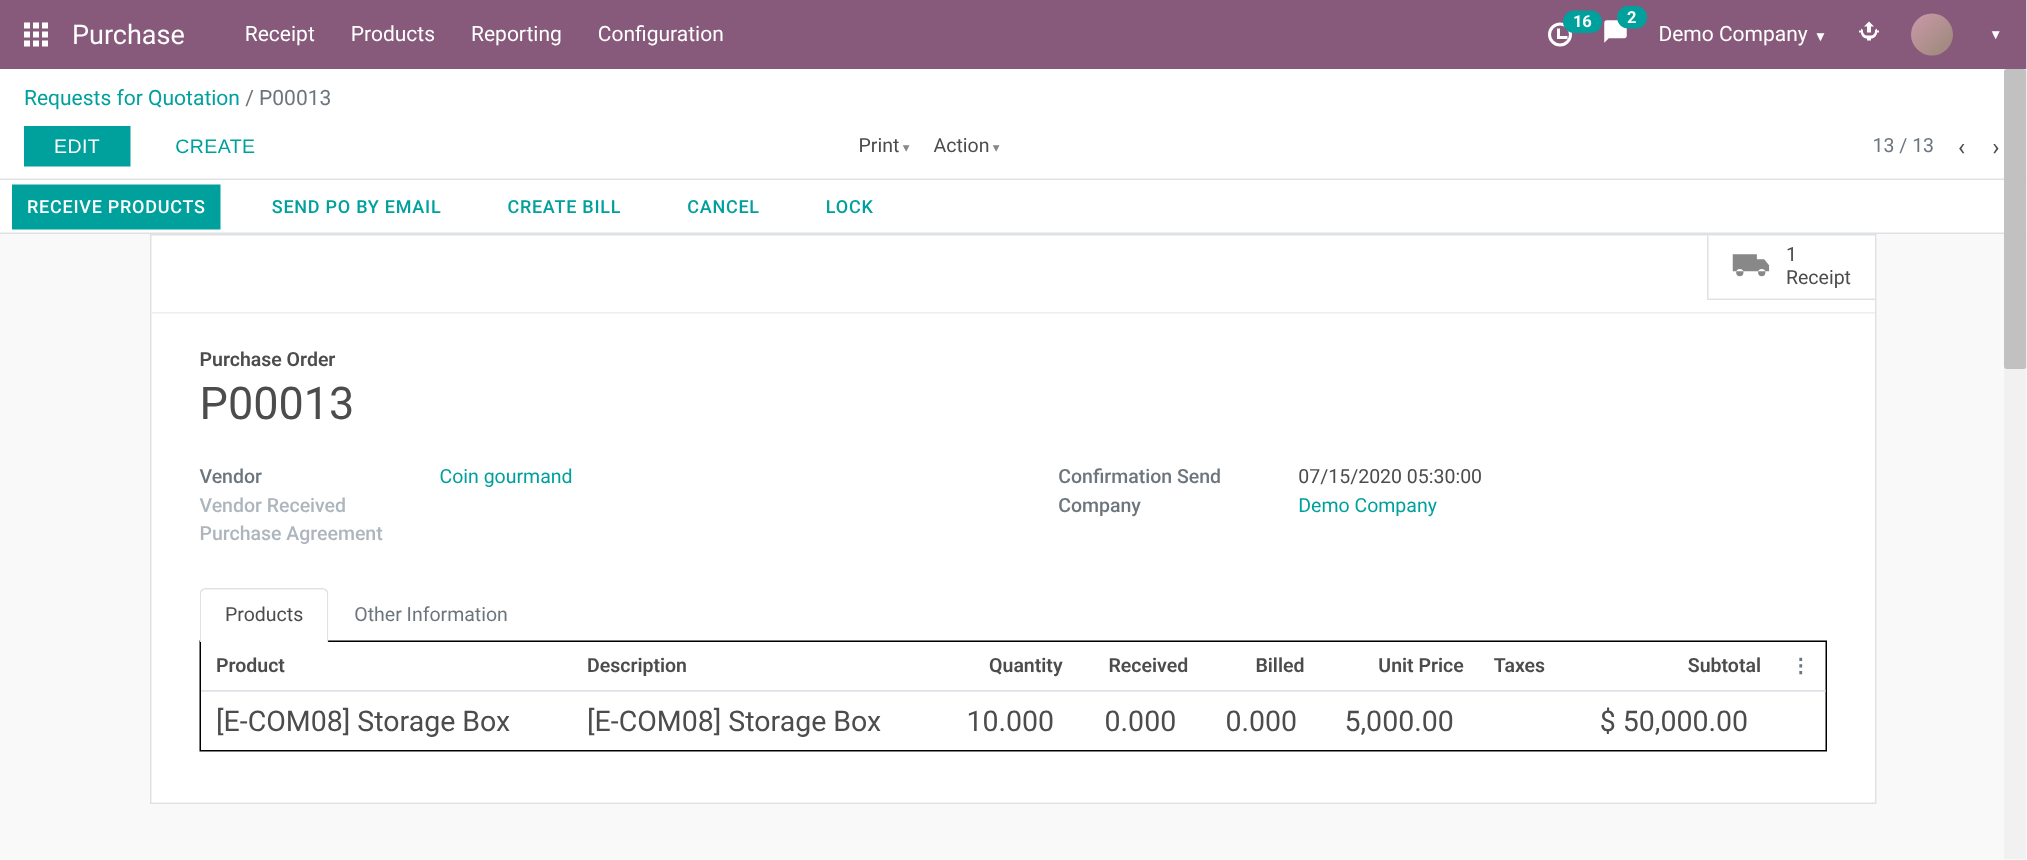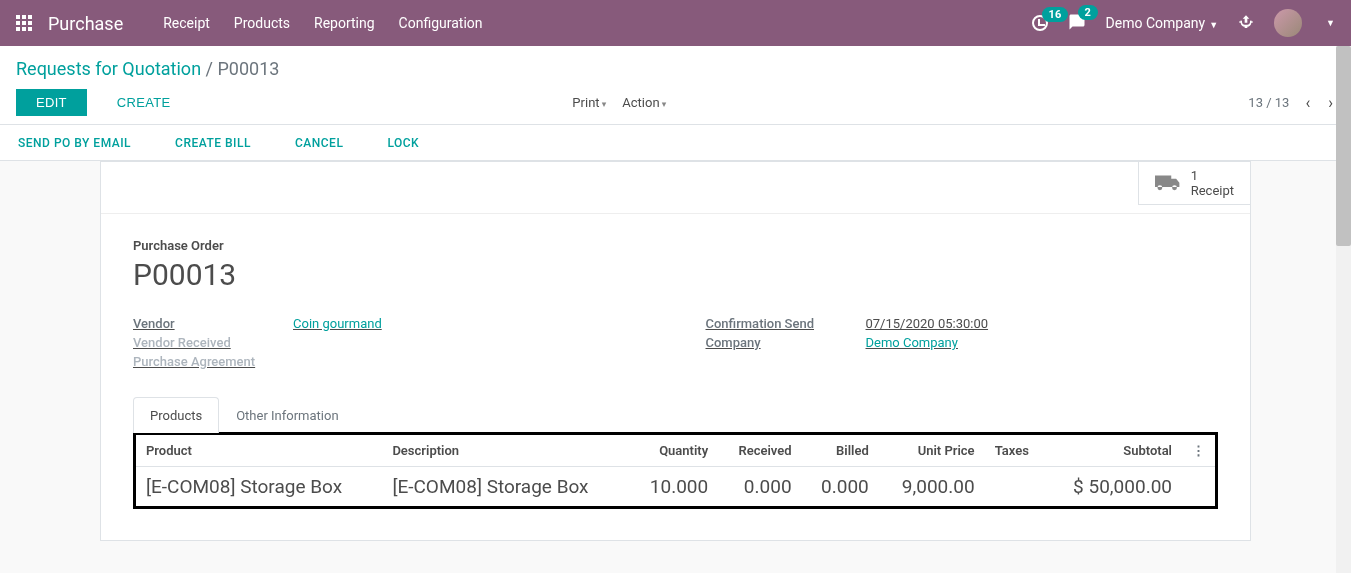--- a/index.html
+++ b/index.html
@@ -18,21 +18,21 @@
 .clock-icon { width:16px; height:16px; border:2px solid #fff; border-radius:50%; position:relative; }
 .clock-icon::after { content:''; position:absolute; width:5px; height:5px; border-left:2px solid #fff; border-bottom:2px solid #fff; top:2px; left:4px; }
 .chat-icon svg { width:18px; height:18px; }
 .company { cursor:pointer; font-size:14px; }
 .caret { font-size:9px; margin-left:4px; }
 .tool-icon svg { width:16px; height:16px; fill:#fff; }
 .avatar { width:28px; height:28px; border-radius:50%; background:linear-gradient(135deg,#c9a,#987); cursor:pointer; }
 
 
 .ctrlbar { background:#fff; padding:12px 16px 0 16px; border-bottom:1px solid #dee2e6; }
-.breadcrumb { font-size:18px; margin-bottom:10px; }
+.breadcrumb { font-size:14px; margin-bottom:10px; }
 .breadcrumb a { color:#00A09D; text-decoration:none; }
 .breadcrumb .sep, .breadcrumb .cur { color:#6c757d; }
 .ctrl-row { display:flex; align-items:center; padding-bottom:8px; }
 .btn { border:none; padding:6px 20px; font-size:13px; cursor:pointer; font-weight:500; }
 .btn-primary { background:#00A09D; color:#fff; text-transform:uppercase; letter-spacing:0.3px; margin-right:10px; }
 .btn-link { background:none; color:#00A09D; text-transform:uppercase; letter-spacing:0.3px; }
 .ctrl-center { margin-left:auto; margin-right:auto; display:flex; gap:16px; transform:translateX(-100px); }
 .dd { cursor:pointer; color:#4c4c4c; }
 .dd::after { content:' ▾'; font-size:9px; color:#888; }
 .pager { display:flex; align-items:center; gap:14px; color:#6c757d; }
@@ -51,38 +51,38 @@
 .sheet-wrap { padding:0 100px; }
 .sheet { background:#fff; border:1px solid #dee2e6; min-height:380px; }
 .sheet-top { display:flex; justify-content:flex-end; padding:8px; border-bottom:1px solid #eee; }
 .receipt-widget { display:flex; align-items:center; gap:10px; padding:6px 16px; cursor:pointer; border:1px solid #dee2e6; border-top:none; border-right:none; margin-top:-8px; margin-right:-8px; }
 .truck svg { width:26px; height:20px; }
 .receipt-widget .cnt { color:#4c4c4c; font-size:13px; }
 .sheet-body { padding:24px 32px; }
 .label-sm { font-weight:600; font-size:13px; color:#4c4c4c; margin-bottom:4px; }
 .order-name { font-size:30px; color:#4c4c4c; font-weight:400; margin-bottom:24px; }
 .field-grid { display:grid; grid-template-columns:1fr 1fr; gap:4px 60px; margin-bottom:28px; }
-.field-row { display:flex; align-items:flex-start;text-decoration:underline; }
+.field-row { display:flex; align-items:flex-start; }
 .field-label { width:160px; color:#6c757d; font-weight:500; }
 .field-label.faded { color:#adb5bd; }
 .field-val { color:#4c4c4c; }
 .field-val.link { color:#00A09D; cursor:pointer; }
 
 
 .tabs { border-bottom:1px solid #dee2e6; display:flex; }
 .tab { padding:10px 16px; cursor:pointer; color:#6c757d; border:1px solid transparent; border-bottom:none; margin-bottom:-1px; }
 .tab.active { color:#4c4c4c; border-color:#dee2e6; background:#fff; border-radius:4px 4px 0 0; }
 
 
-.tbl-wrap { border:3px solid #000000; margin-top:-1px; }
+.tbl-wrap { border:1px solid #000000; margin-top:-1px; }
 table { width:100%; border-collapse:collapse; }
 th { text-align:left; font-weight:600; padding:8px 10px; border-bottom:1px solid #dee2e6; color:#4c4c4c; font-size:13px; }
 th.r { text-align:right; }
 td { padding:8px 10px; color:#4c4c4c; font-size:19px; }
-td.r { text-align:right; }
+td.r { text-align:center; }
 .kebab { width:18px; text-align:center; color:#6c757d; cursor:pointer; }
 
 .scrollbar { position:absolute; right:0; top:46px; width:15px; bottom:0; background:#f1f1f1; }
 .scrollbar-thumb { background:#c1c1c1; width:100%; height:200px; border-radius:2px; }
 </style>
 </head>
 <body>
 
 <div class="nav">
   <div class="apps-icon">
@@ -139,20 +139,21 @@
     <div class="pager">
       <span>13 / 13</span>
       <span class="pager-arrow">‹</span>
       <span class="pager-arrow">›</span>
     </div>
   </div>
 </div>
 
 <div class="actionbar">
   <div class="ab-left">
+    <span class="ab-btn active">Receive Products</span>
     <span class="ab-btn">Send PO by Email</span>
     <span class="ab-btn">Create Bill</span>
     <span class="ab-btn">Cancel</span>
     <span class="ab-btn">Lock</span>
   </div>
 </div>
 
 <div class="sheet-wrap">
   <div class="sheet">
     <div class="sheet-top">
@@ -209,21 +210,21 @@
               <th class="kebab">⋮</th>
             </tr>
           </thead>
           <tbody>
             <tr>
               <td>[E-COM08] Storage Box</td>
               <td>[E-COM08] Storage Box</td>
               <td class="r">10.000</td>
               <td class="r">0.000</td>
               <td class="r">0.000</td>
-              <td class="r">9,000.00</td>
+              <td class="r">5,000.00</td>
               <td></td>
               <td class="r">$ 50,000.00</td>
               <td></td>
             </tr>
           </tbody>
         </table>
       </div>
     </div>
   </div>
 </div>

